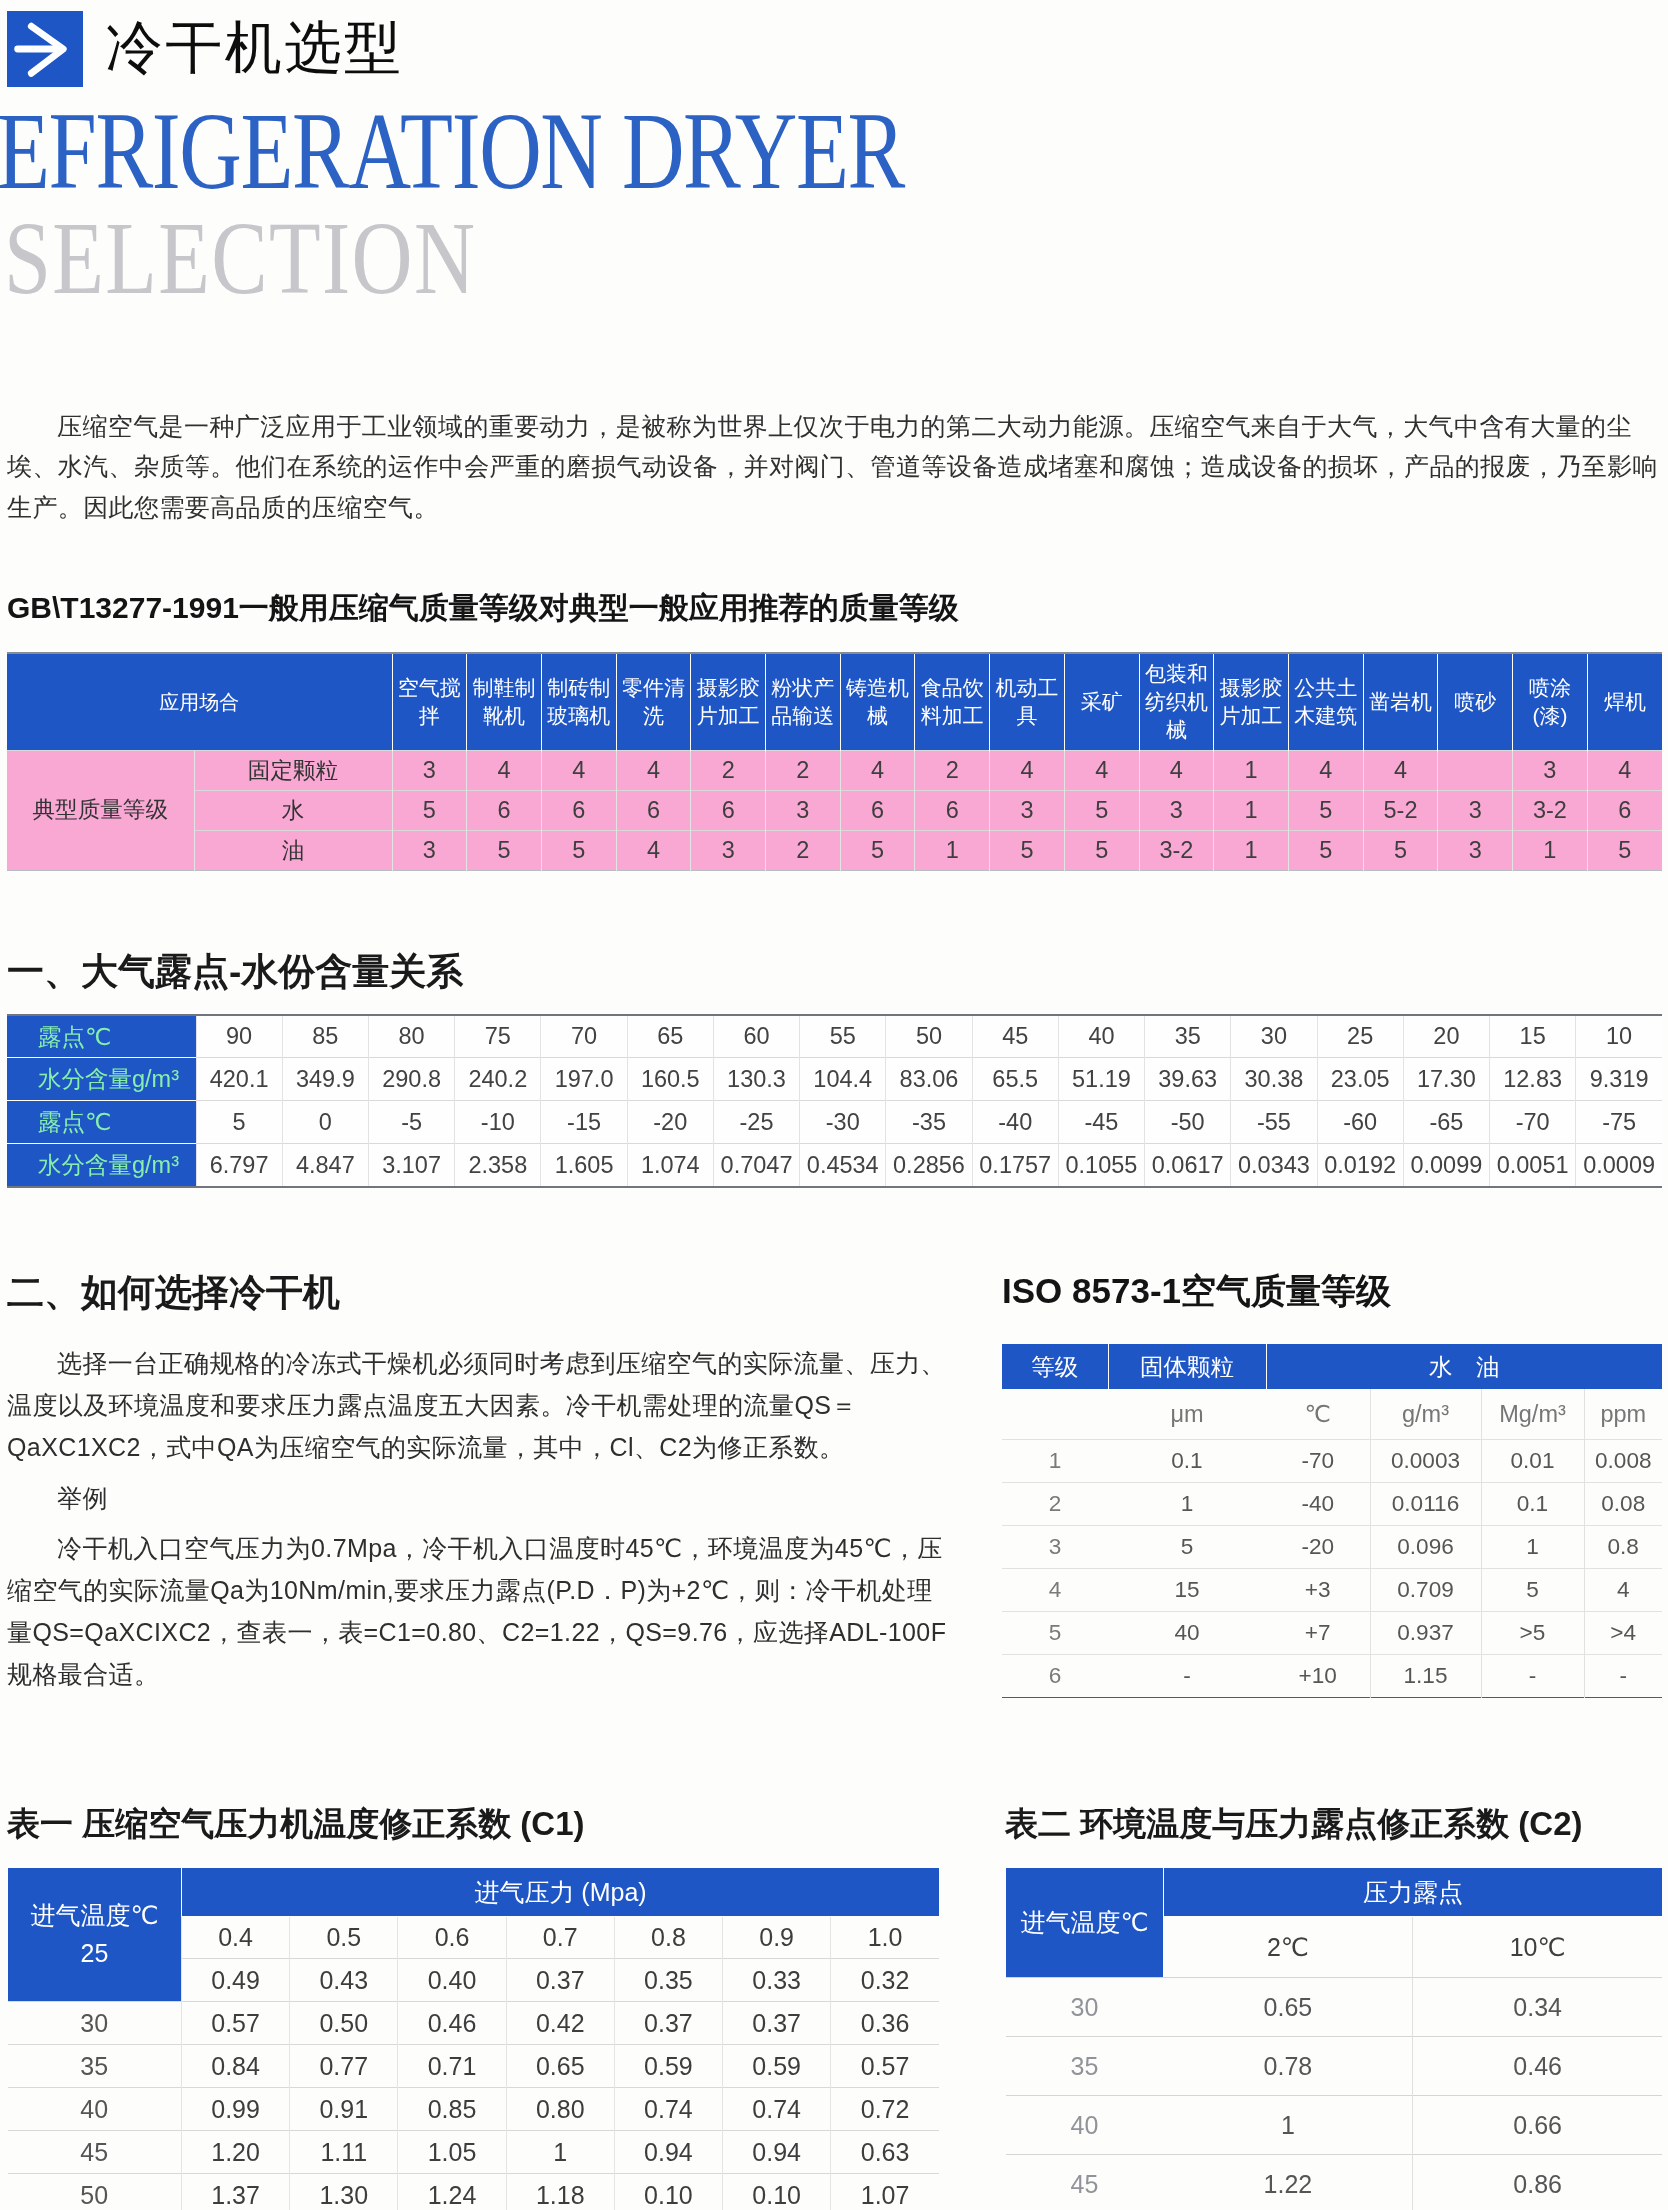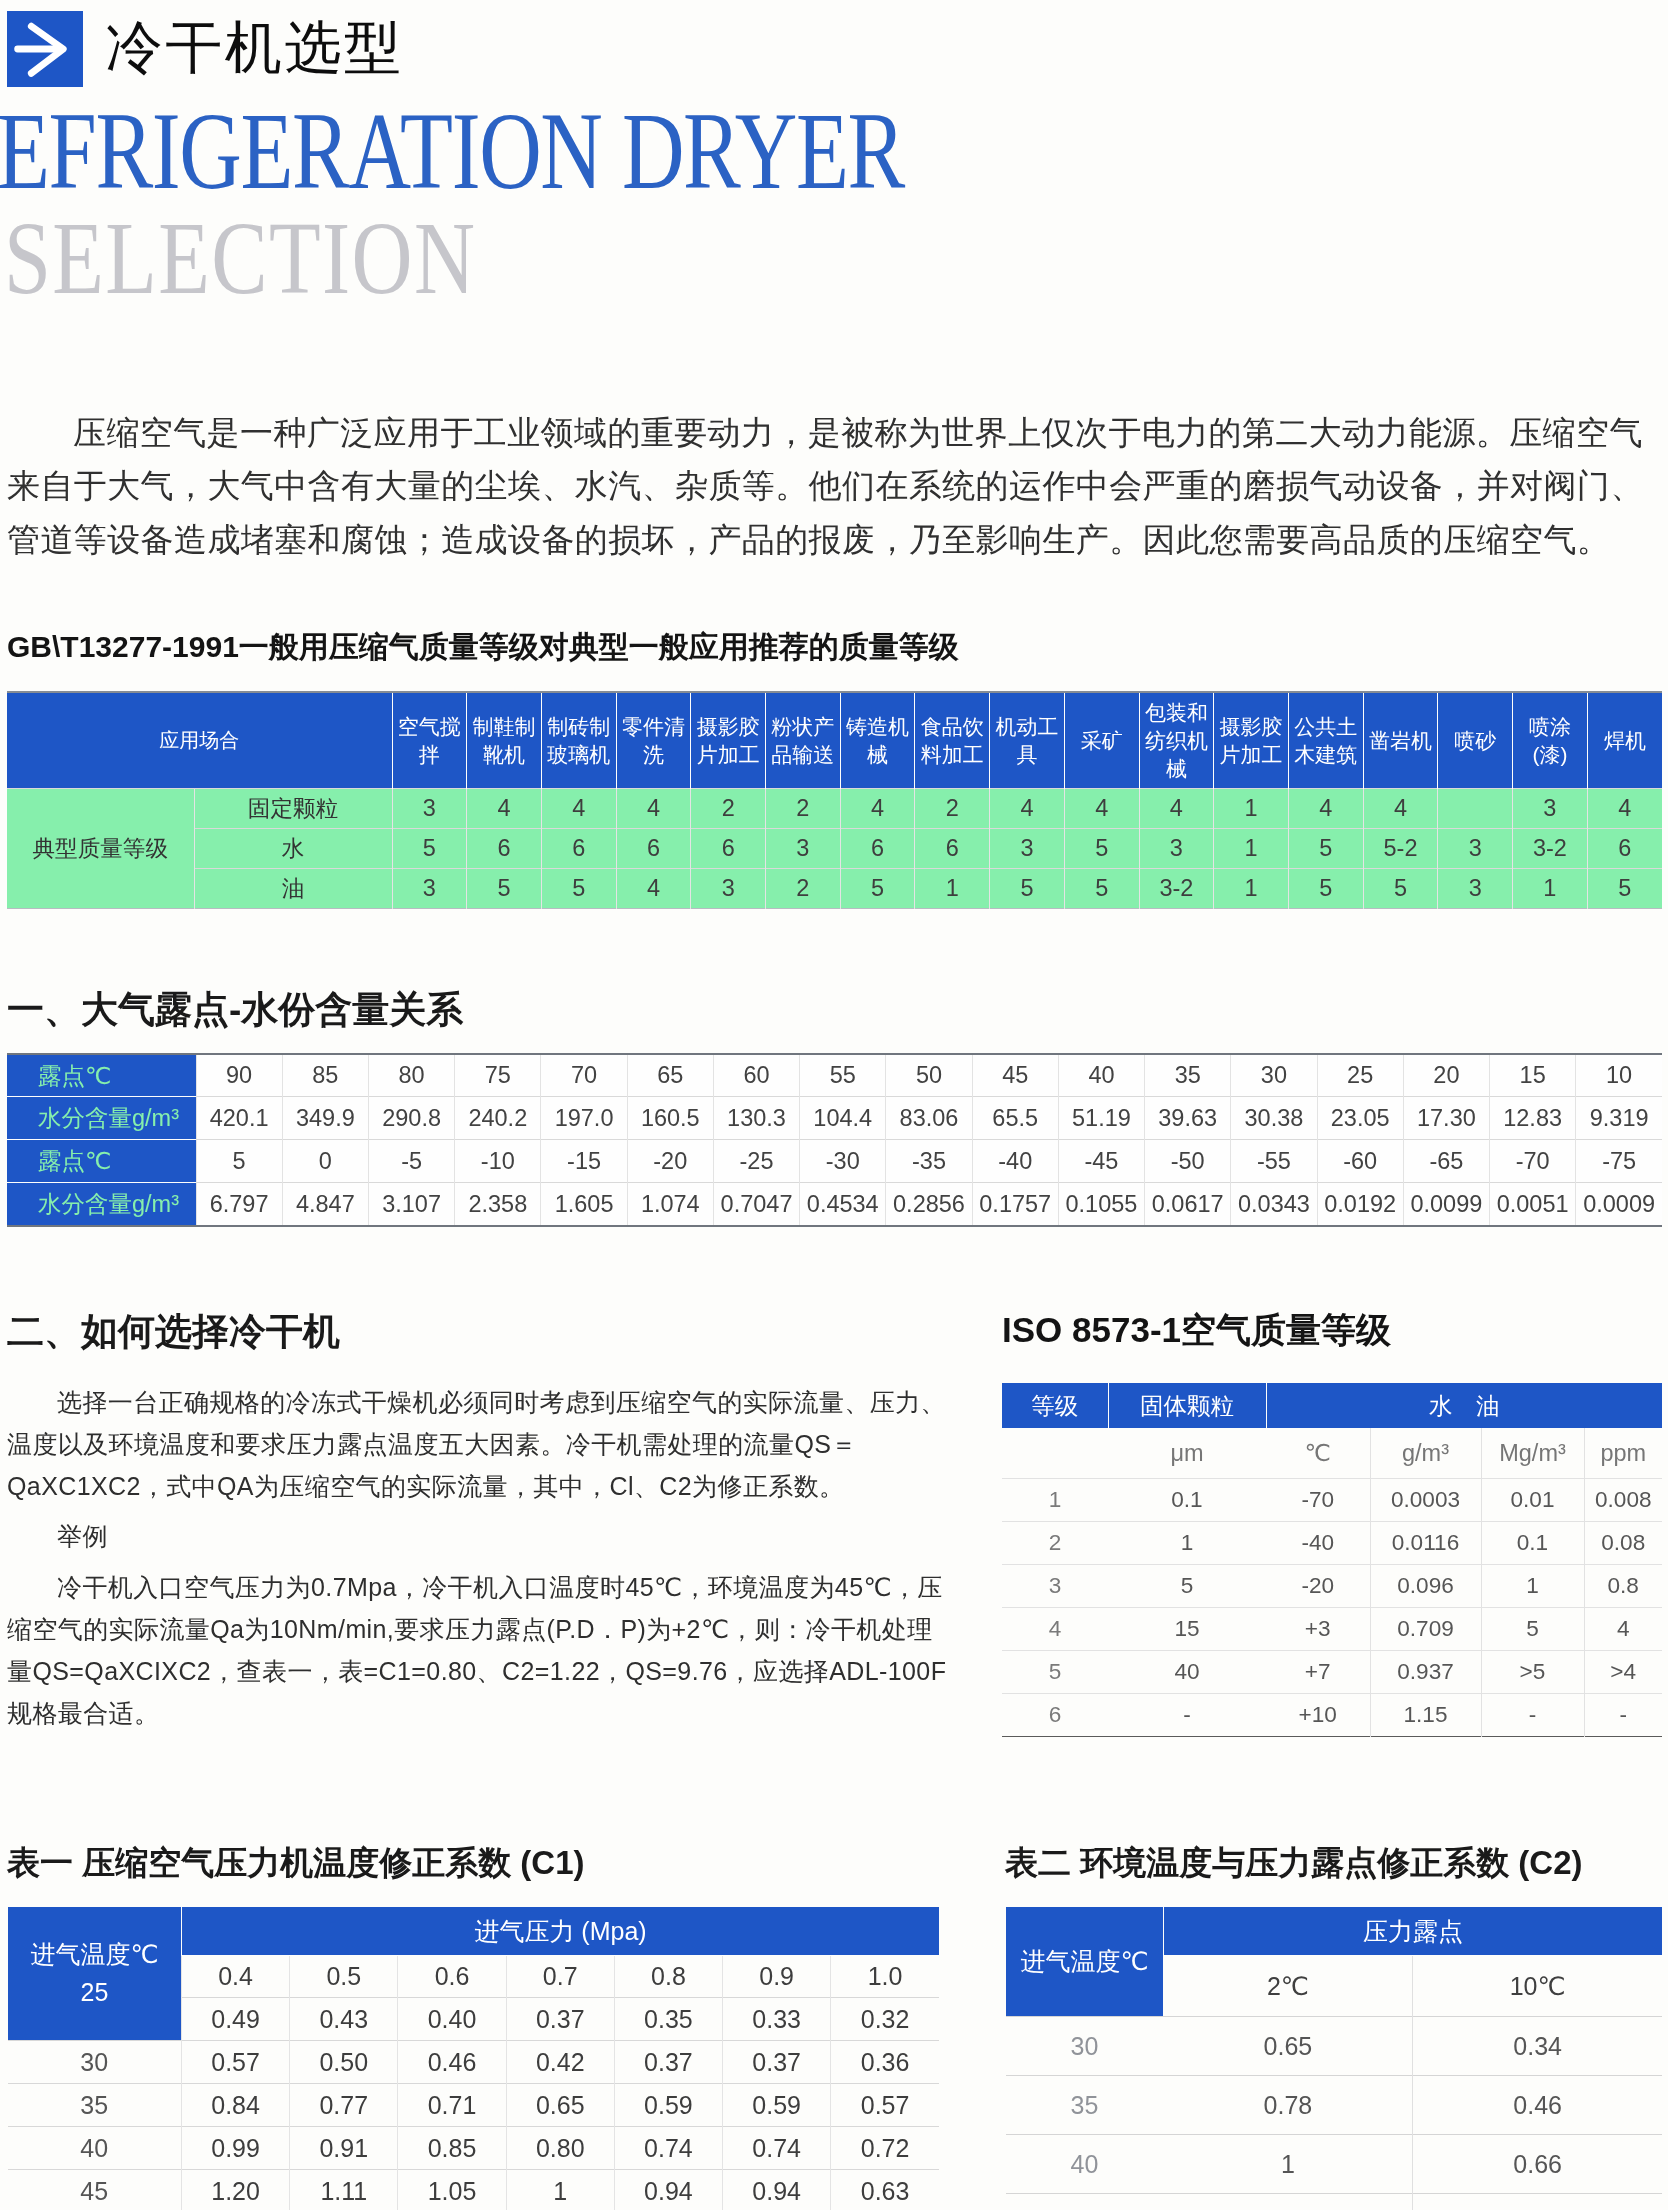--- a/index.html
+++ b/index.html
@@ -11,34 +11,34 @@
   .hdr{display:flex;align-items:center;gap:22.6px;padding-top:10.4px}
   .hdr-icon{width:76px;height:76px;flex:0 0 76px}
   .hdr-title{font-size:57px;font-weight:normal;color:#0d0d0d;letter-spacing:2.6px}
   .title-en{font-family:"Liberation Serif","DejaVu Serif",serif;font-size:111px;line-height:1.04;
             color:#2b62c4;white-space:nowrap;margin-left:-10.4px;margin-top:5.2px;
             transform:scaleX(.78);transform-origin:0 50%;letter-spacing:-1.7px}
   .title-sel{font-family:"Liberation Serif","DejaVu Serif",serif;font-size:103px;line-height:.98;
             color:#c6c6cb;white-space:nowrap;margin-left:-3.5px;
             transform:scaleX(.82);transform-origin:0 50%;letter-spacing:1.7px}
 
-  .intro{margin-top:97px;font-size:33px;line-height:1.62;color:#303030;text-indent:2em;letter-spacing:0.4px}
+  .intro{margin-top:97px;font-size:25px;line-height:1.62;color:#303030;text-indent:2em;letter-spacing:0.4px}
 
   
   table{border-collapse:collapse;table-layout:fixed;width:100%}
   td,th{overflow:hidden}
   .blue{background:#1e56c6;color:#fff;font-weight:500}
 
   
   .h-gb{margin-top:61px;font-size:30px;font-weight:600;color:#141414}
   .gb{margin-top:22.6px;border-top:2.6px solid #868c94;border-bottom:1.7px solid #b7bcc2}
   .gb th{background:#1e56c6;color:#fff;font-weight:500;font-size:21px;line-height:1.32;
          height:97px;padding:5.2px 2.6px;border-left:0.9px solid rgba(255,255,255,.4);vertical-align:middle;text-align:center}
   .gb th.corner{font-size:20px;border-left:none}
-  .gb td{height:40px;text-align:center;font-size:23.5px;color:#3e3e3e;background:#86efac;
+  .gb td{height:40px;text-align:center;font-size:23.5px;color:#3e3e3e;background:#f9a8d4;
          border-left:0.9px solid #e4e4e4;border-top:0.9px solid #d9d9d9}
   .gb td.grp{font-size:22.6px;color:#333;line-height:1.4;border-left:none}
   .gb td.sub{font-size:22.6px;color:#333}
 
   
   .h-sec{margin-top:76px;font-size:37px;font-weight:600;color:#1a1a1a}
   .dew{margin-top:17.4px;border-top:2.6px solid #70767e;border-bottom:2.6px solid #70767e}
   .dew td{height:43px;text-align:center;font-size:23.5px;color:#424242;background:#fefefe;
           border-left:0.9px solid #e3e3e3;border-top:0.9px solid #d9d9d9}
   .dew td.lbl{background:#1e56c6;color:#86efac;text-align:left;padding-left:31px;font-size:23.5px;

